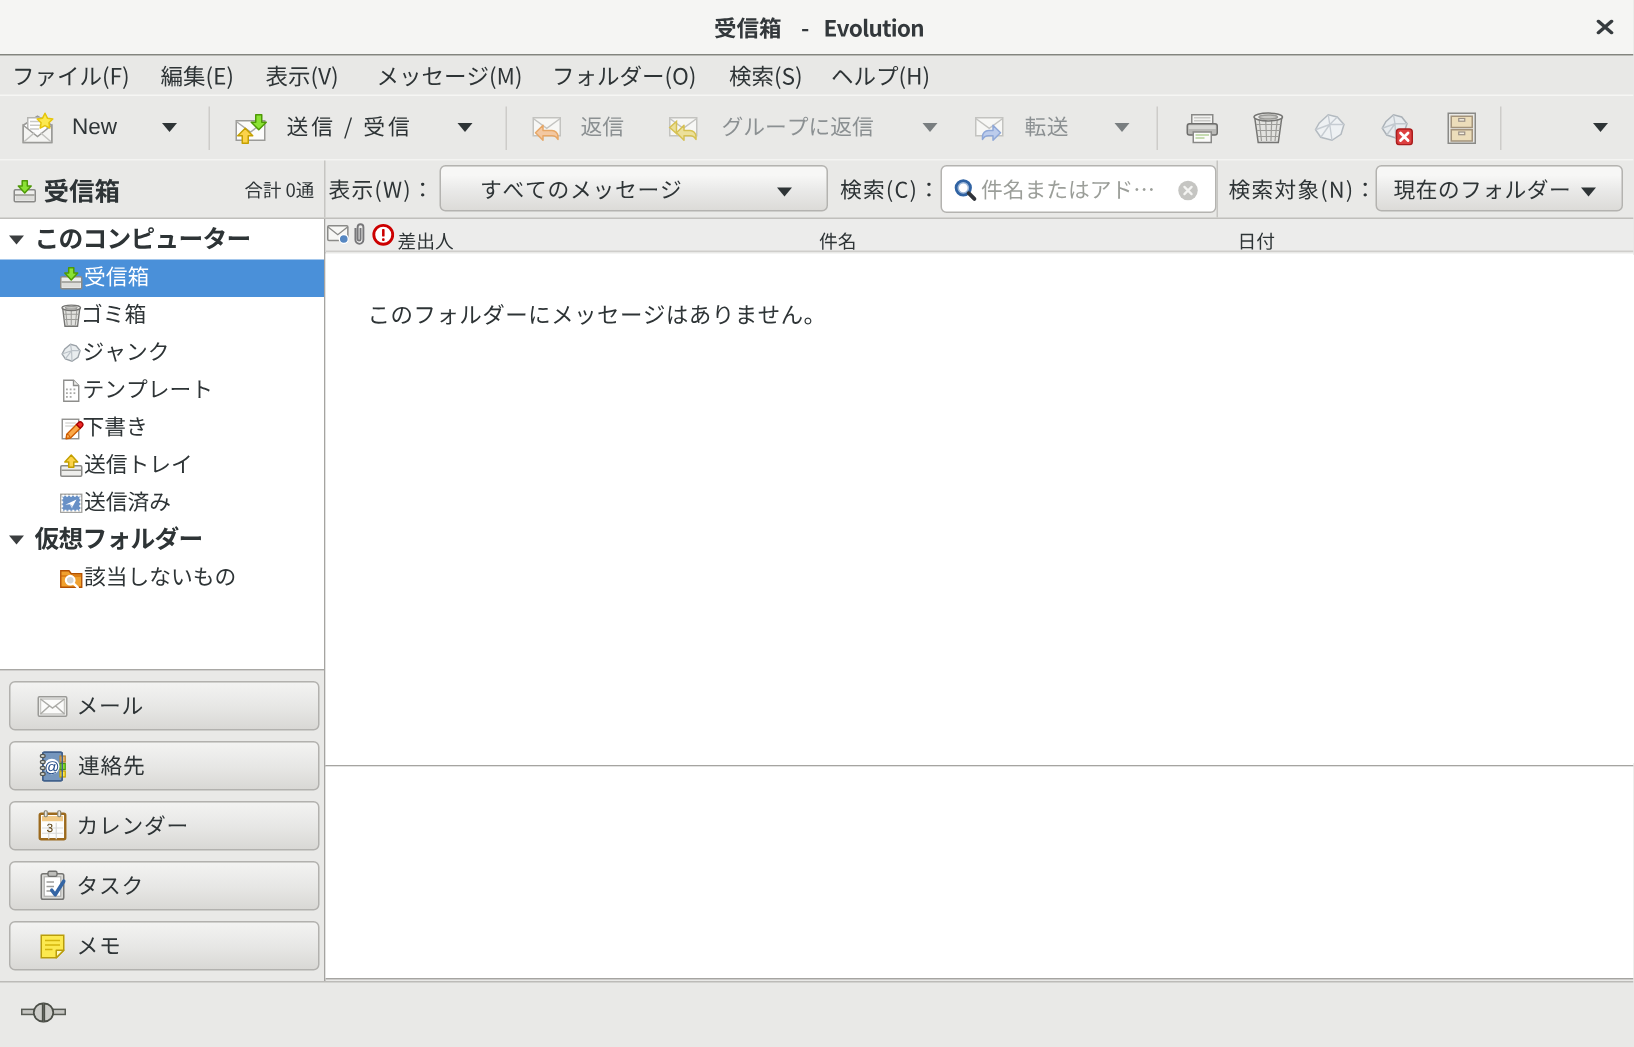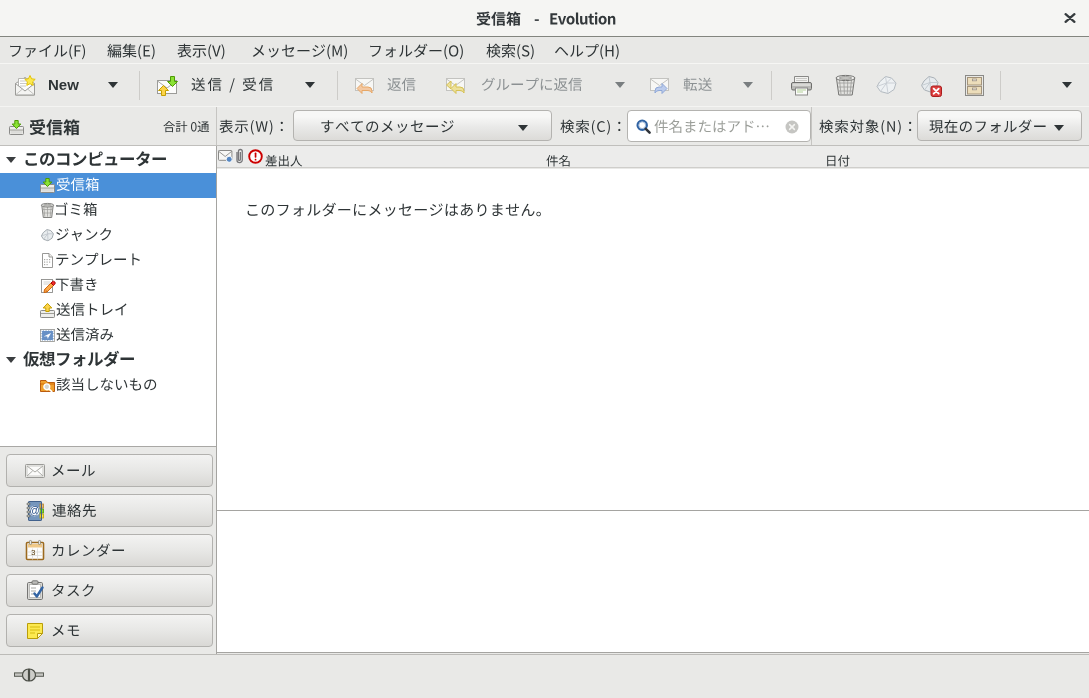--- a/index.html
+++ b/index.html
@@ -7,21 +7,21 @@
 body { font-family:"Liberation Sans", sans-serif; color:#2e3436; position:relative; background:#e9e9e7; }
 .abs { position:absolute; }
 
 
 #titlebar { left:0; top:0; width:1089px; height:37px; background:#f5f5f3; border-bottom:1px solid #83857f; }
 
 
 #menubar { left:0; top:38px; width:1089px; height:26px; background:#e8e8e6; border-bottom:1px solid #f6f6f4; }
 
 
-#toolbar { left:0; top:65px; width:956px; height:41px; background:#e9e9e7;font-weight:bold; }
+#toolbar { left:0; top:65px; width:956px; height:41px; background:#e9e9e7; }
 #toolbar .t { position:absolute; font-size:15px; top:11px; }
 #toolbar svg.tic { position:absolute; top:9px; }
 .tsep { position:absolute; top:6px; width:1px; height:29px; background:#cdccc9; }
 .arr { width:0; height:0; border-left:5px solid transparent; border-right:5px solid transparent; border-top:6px solid #2e3436; display:inline-block; position:absolute; top:17px; }
 .arr.dis2 { border-top-color:#797e80; }
 
 
 #folderbar { left:0; top:106px; width:1089px; height:40px; background:#e9e9e7; border-top:1px solid #f4f4f2; border-bottom:1px solid #c0bfbc; }
 .fbsep { top:107px; width:1px; height:38px; background:#c6c5c2; }
 .combo { top:110px; height:31px; border:1px solid #b4b3b0; border-radius:4px;

